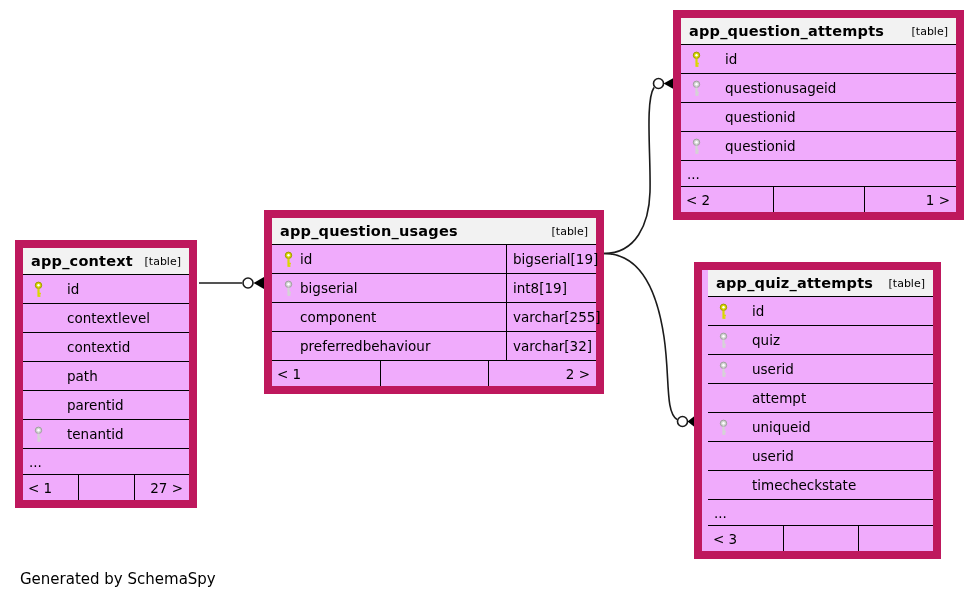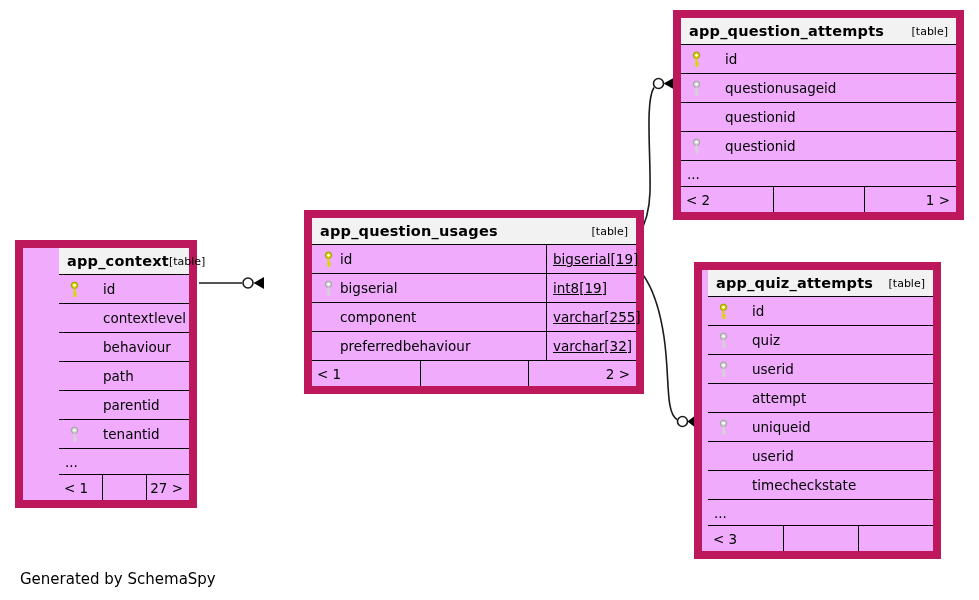--- a/index.html
+++ b/index.html
@@ -14,22 +14,22 @@
 
   
   .tbl {
     position: absolute;
     background: #f0abfc;
     border: 8px solid #be185d;
     box-sizing: border-box;
     font-size: 13.5px;
     color: #000000;
   }
-  #tbl-0 { left: 15px;  top: 240px; width: 182px; padding-left: 36px; }
-  #tbl-1 { left: 264px; top: 210px; width: 340px; margin-left: 40px; }
+  #tbl-0 { left: 15px;  top: 240px; width: 182px; }
+  #tbl-1 { left: 264px; top: 210px; width: 340px; }
   #tbl-2 { left: 673px; top: 10px;  width: 291px; }
   #tbl-3 { left: 694px; top: 262px; width: 247px; padding-left: 6px; }
 
   .tbl-header {
     height: 26px;
     background: #f2f2f2;
     border-bottom: 1px solid #000000;
     display: flex; align-items: center; justify-content: space-between;
     padding: 0 8px;
   }
@@ -52,21 +52,21 @@
   .typed .col-label { margin-left: 6px; }
   .typed .icon-cell { margin-left: 11px; }
 
   .cell-name {
     width: 235px; flex: 0 0 235px;
     height: 100%;
     border-right: 1px solid #000000;
     display: flex; align-items: center;
     box-sizing: border-box;
   }
-  .cell-type { padding-left: 6px; white-space: nowrap; text-decoration: underline; }
+  .cell-type { padding-left: 6px; white-space: nowrap; }
 
   .row-ellipsis { height: 25px; border-bottom: 1px solid #000000;
     display: flex; align-items: center; padding-left: 6px; }
 
   .tbl-footer { height: 25px; display: flex; }
   .fcell { flex: 1 1 33.3%; display: flex; align-items: center; box-sizing: border-box; }
   .fcell + .fcell { border-left: 1px solid #000000; }
   .fcell.f-left  { justify-content: flex-start; padding-left: 5px; }
   .fcell.f-right { justify-content: flex-end;  padding-right: 6px; }
 
@@ -120,21 +120,21 @@
           </svg>
         </span>
         <span class="col-label">id</span>
       </div>
       <div class="row">
         <span class="icon-cell"></span>
         <span class="col-label">contextlevel</span>
       </div>
       <div class="row">
         <span class="icon-cell"></span>
-        <span class="col-label">behaviour</span>
+        <span class="col-label">contextid</span>
       </div>
       <div class="row">
         <span class="icon-cell"></span>
         <span class="col-label">path</span>
       </div>
       <div class="row">
         <span class="icon-cell"></span>
         <span class="col-label">parentid</span>
       </div>
       <div class="row">

